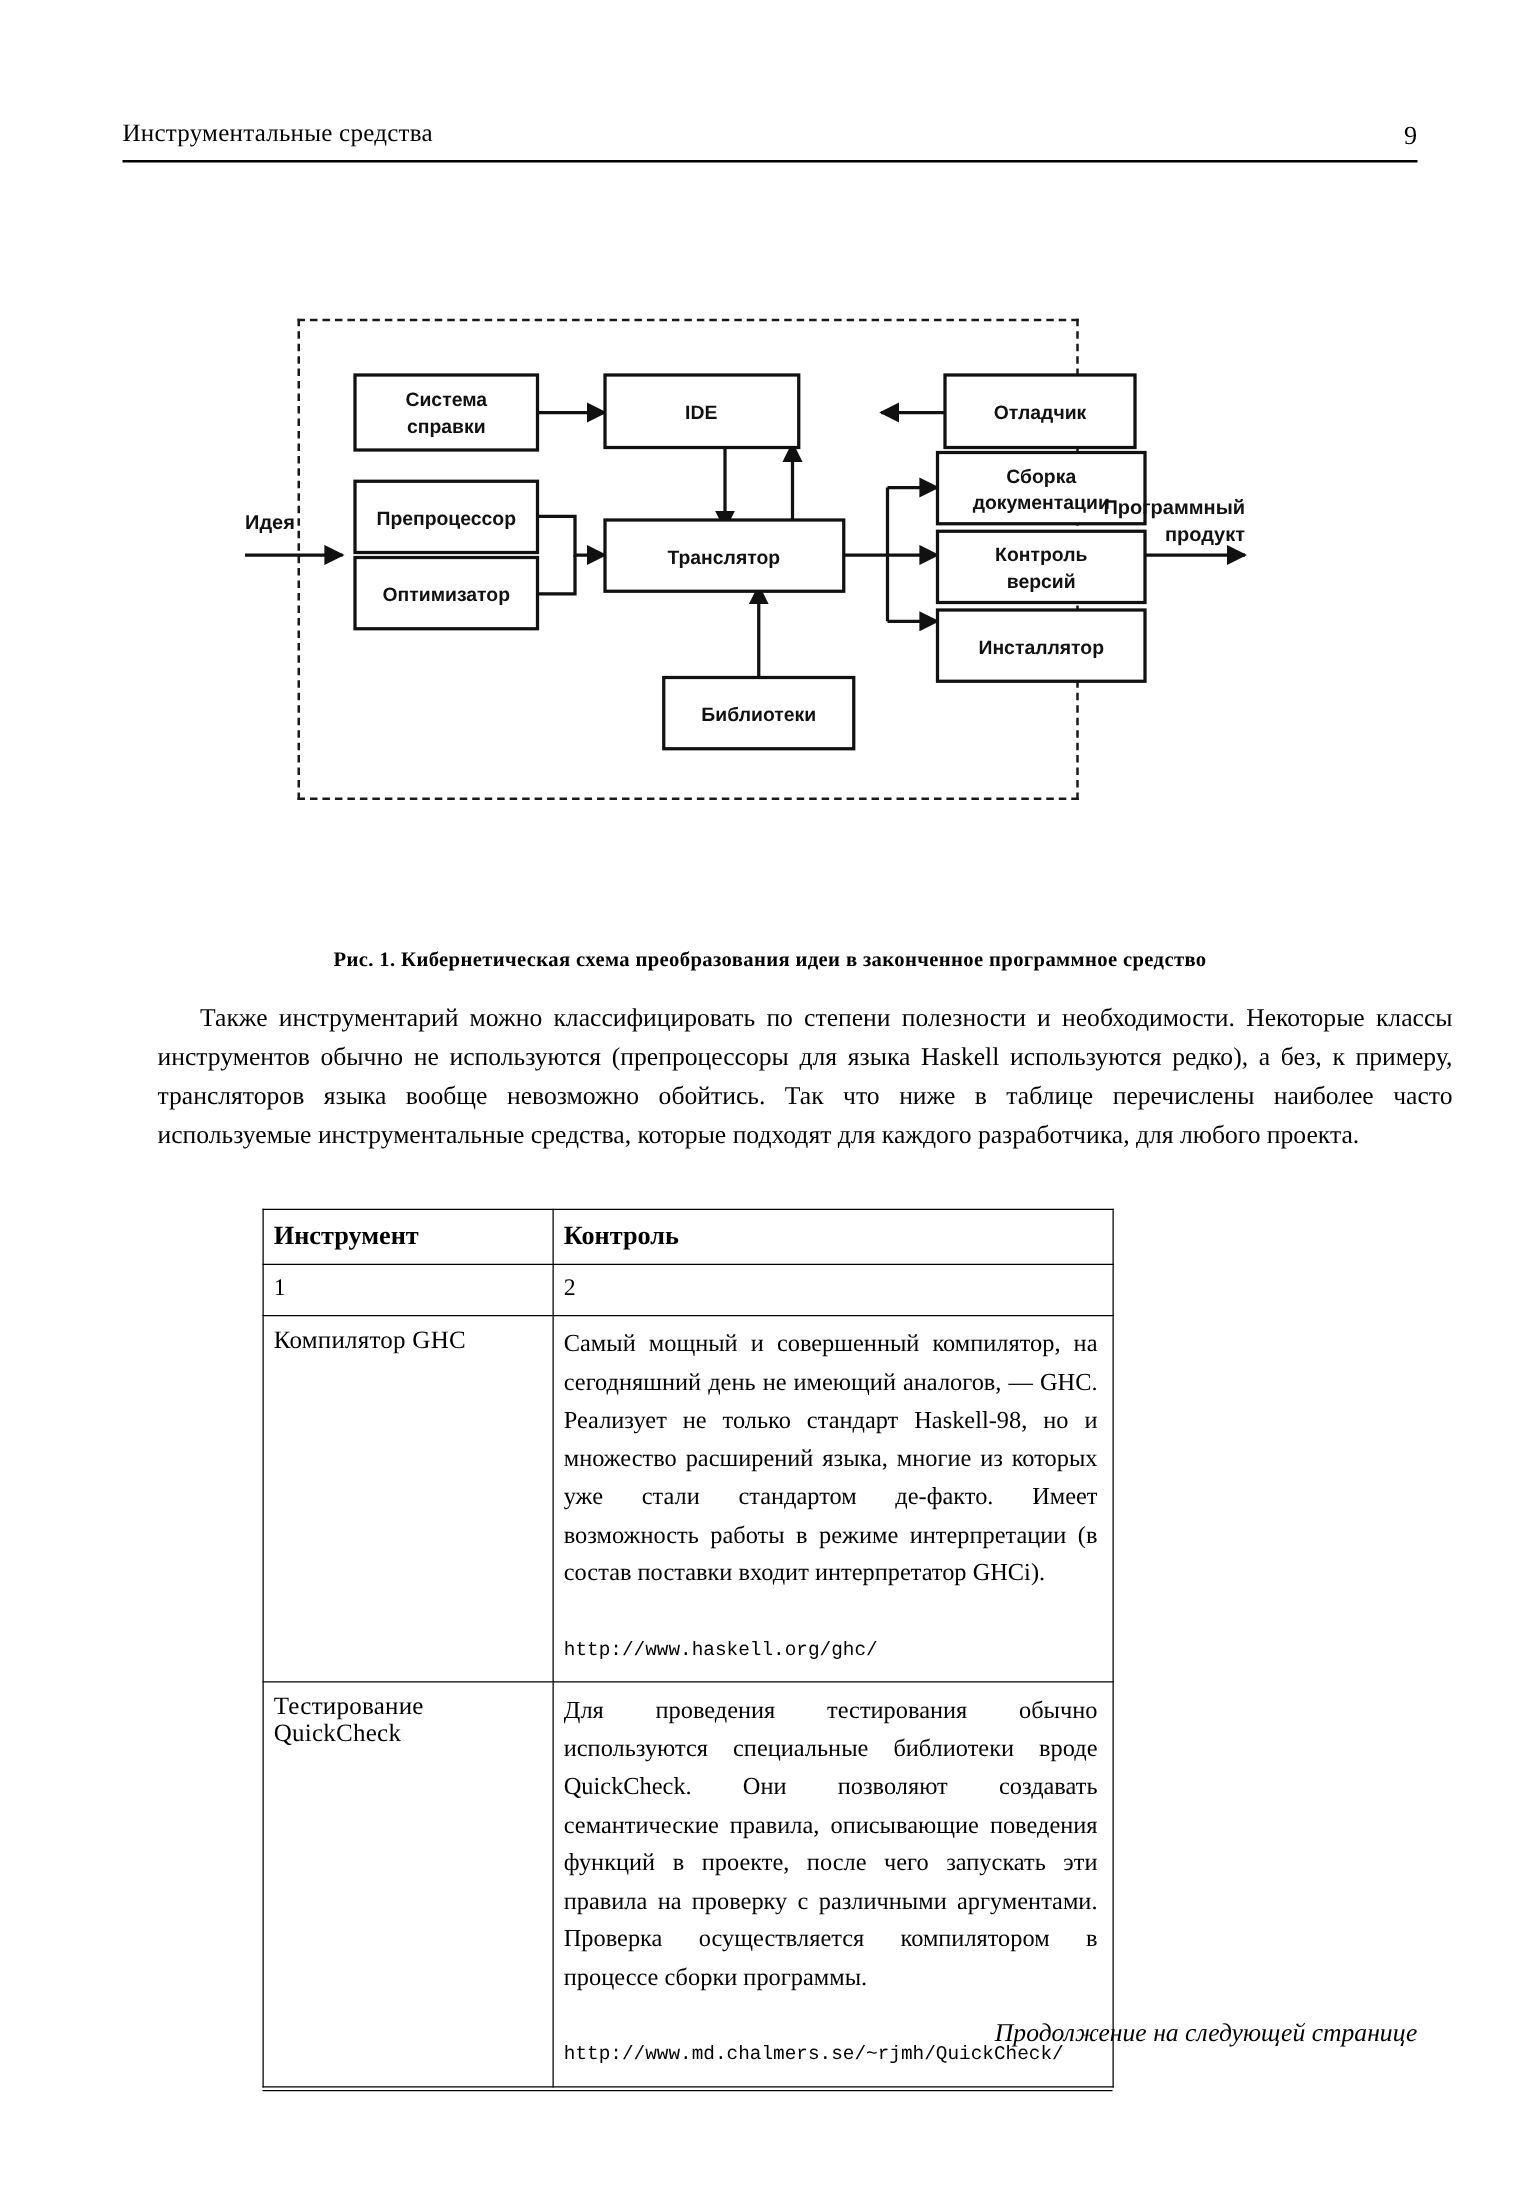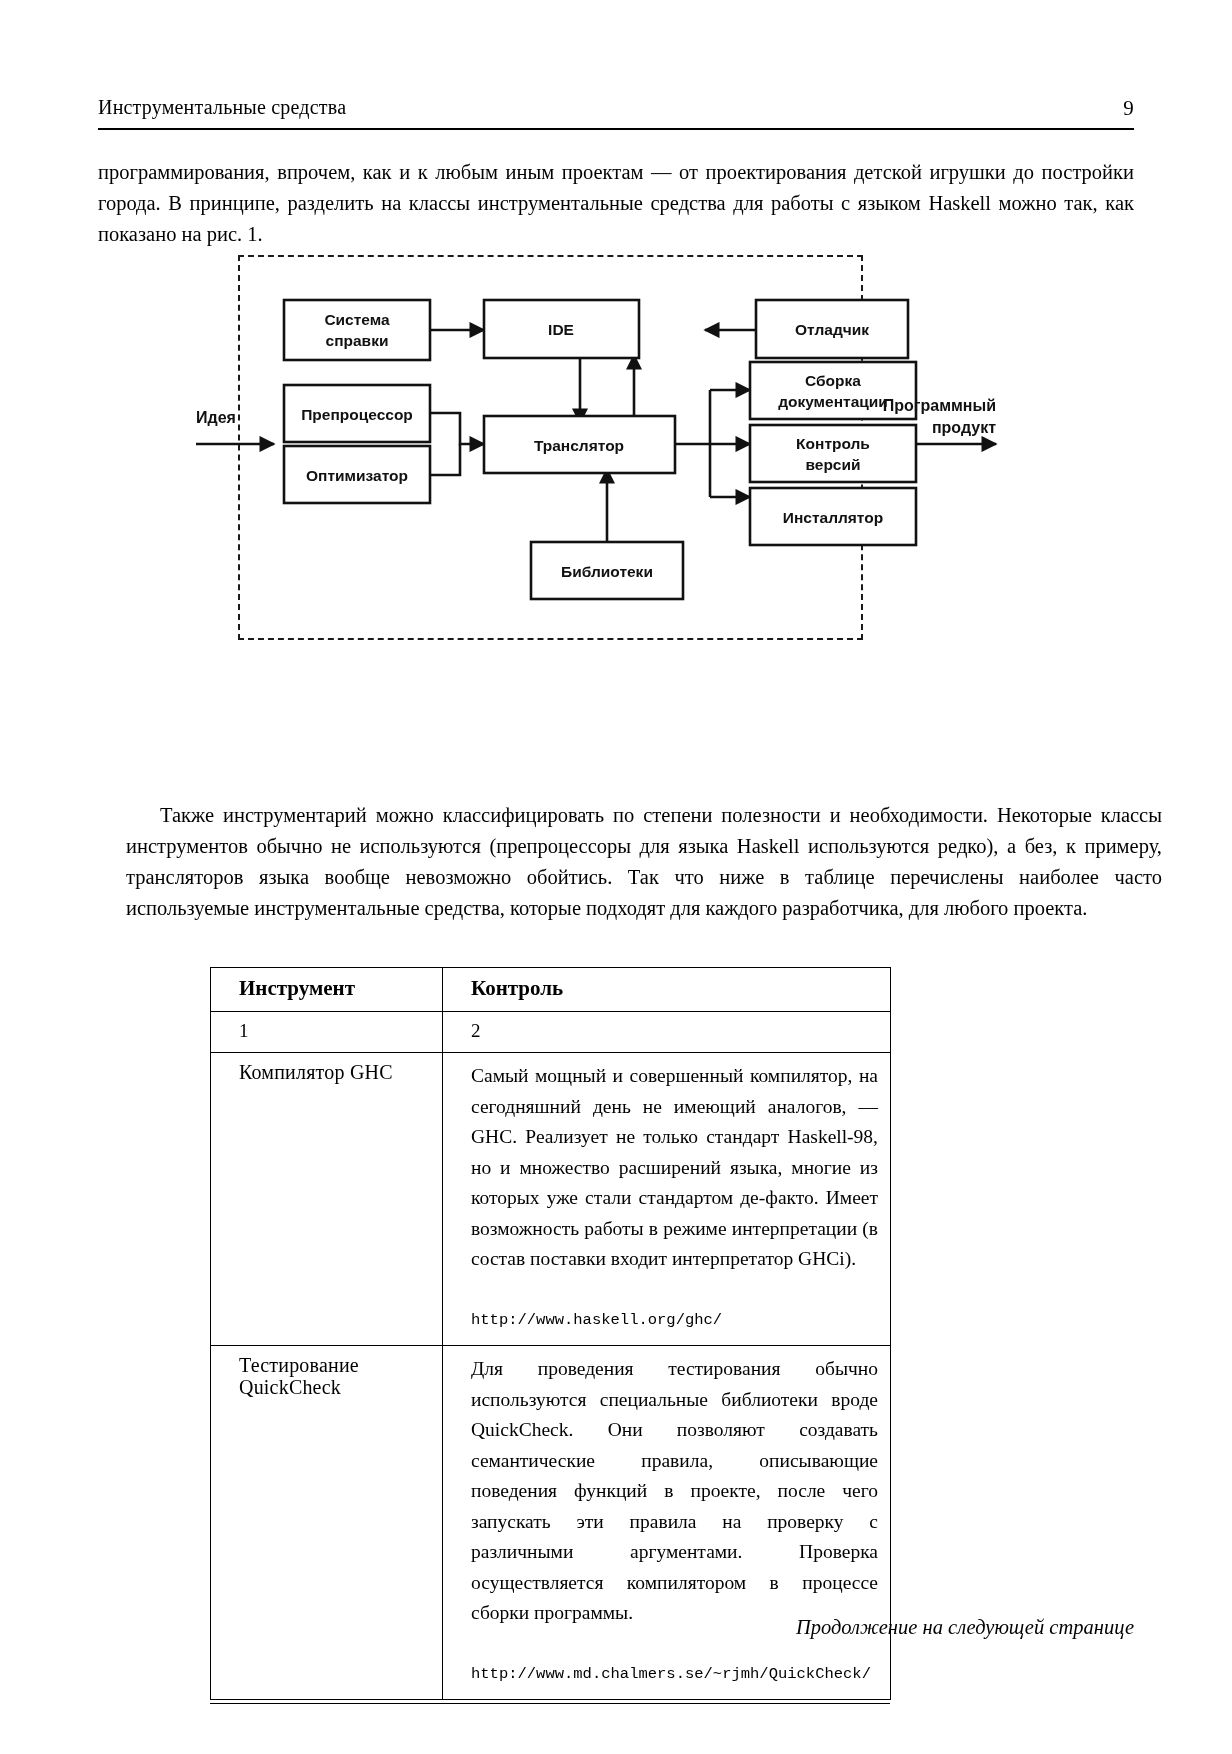--- a/index.html
+++ b/index.html
@@ -96,21 +96,21 @@
   }
   table.tools {
     border-collapse: collapse;
     width: 680px;
     table-layout: fixed;
     border: 1.4px solid #000;
   }
   table.tools td, table.tools th {
     border: 1.4px solid #000;
     vertical-align: top;
-    padding: 8px 12px 10px 28px;
+    padding: 8px 12px 10px 8px;
   }
   col.c1 { width: 232px; }
   col.c2 { width: 448px; }
 
   th.hd {
     font-size: 21px;
     font-weight: bold;
     text-align: left;
     padding: 9px 12px 11px 12px;
   }
@@ -178,21 +178,20 @@
 <body>
 
 <div class="page">
 
   <div class="runhead">
     <span class="rh-title">Инструментальные средства</span>
     <span class="rh-page">9</span>
   </div>
   <div class="runrule"></div>
 
-  <div class="para p1">программирования, впрочем, как и к любым иным проектам — от проектирования детской игрушки до постройки города. В принципе, разделить на классы инструментальные средства для работы с языком Haskell можно так, как показано на рис. 1.</div>
 
   <div class="figure">
     <div class="dashframe"></div>
 
     <svg class="fig-svg" width="930" height="410" viewBox="0 0 930 410">
       <defs>
         <marker id="ah" viewBox="0 0 10 10" refX="9" refY="5" markerWidth="6.2" markerHeight="6.2" orient="auto-start-reverse">
           <path d="M 0 0 L 10 5 L 0 10 z" fill="#111"></path>
         </marker>
       </defs>
@@ -255,20 +254,21 @@
       <text class="boxlabel" x="745" y="225" text-anchor="middle">версий</text>
 
       <text class="boxlabel" x="745" y="278" text-anchor="middle">Инсталлятор</text>
 
       <text class="freelabel" x="108" y="178" text-anchor="start">Идея</text>
       <text class="freelabel" x="908" y="166" text-anchor="end">Программный</text>
       <text class="freelabel" x="908" y="188" text-anchor="end">продукт</text>
     </svg>
   </div>
 
+  <div class="figcap">Рис. 1. Кибернетическая схема преобразования идеи в законченное программное средство</div>
 
   <div class="para p2 indent">Также инструментарий можно классифицировать по степени полезности и необходимости. Некоторые классы инструментов обычно не используются (препроцессоры для языка Haskell используются редко), а без, к примеру, трансляторов языка вообще невозможно обойтись. Так что ниже в таблице перечислены наиболее часто используемые инструментальные средства, которые подходят для каждого разработчика, для любого проекта.</div>
 
   <div class="tbl-wrap">
     <table class="tools">
       <colgroup>
           <col class="c1">
           <col class="c2">
         </colgroup>
       <thead>

